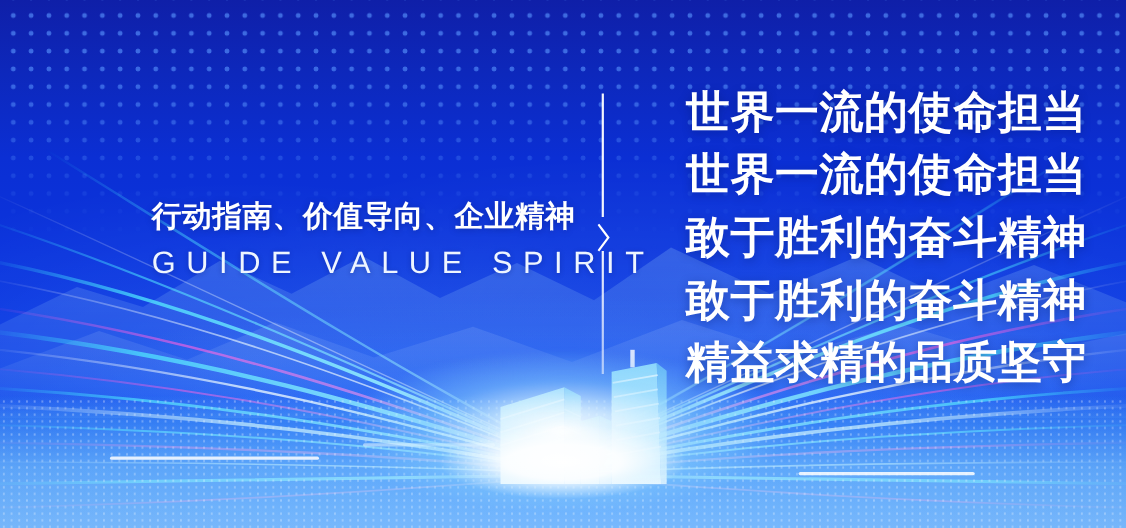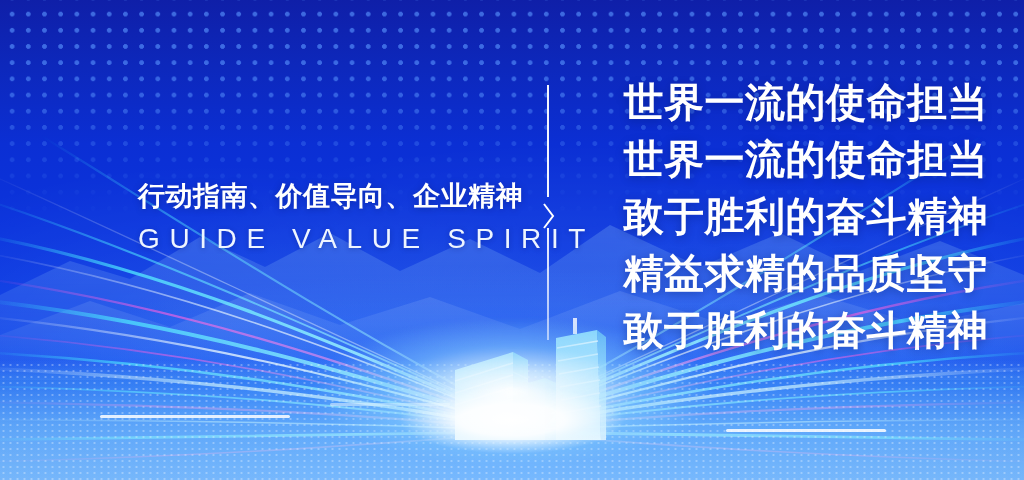--- a/index.html
+++ b/index.html
@@ -295,17 +295,17 @@
 
   <div class="left-block">
     <div class="left-title">行动指南、价值导向、企业精神</div>
     <div class="left-sub">GUIDE VALUE SPIRIT</div>
   </div>
 
   <div class="right-block">
     <div class="right-line">世界一流的使命担当</div>
     <div class="right-line">世界一流的使命担当</div>
     <div class="right-line">敢于胜利的奋斗精神</div>
+    <div class="right-line">敢于胜利的奋斗精神</div>
     <div class="right-line">精益求精的品质坚守</div>
-    <div class="right-line">敢于胜利的奋斗精神</div>
   </div>
 
 </div>
 
 </body></html>

